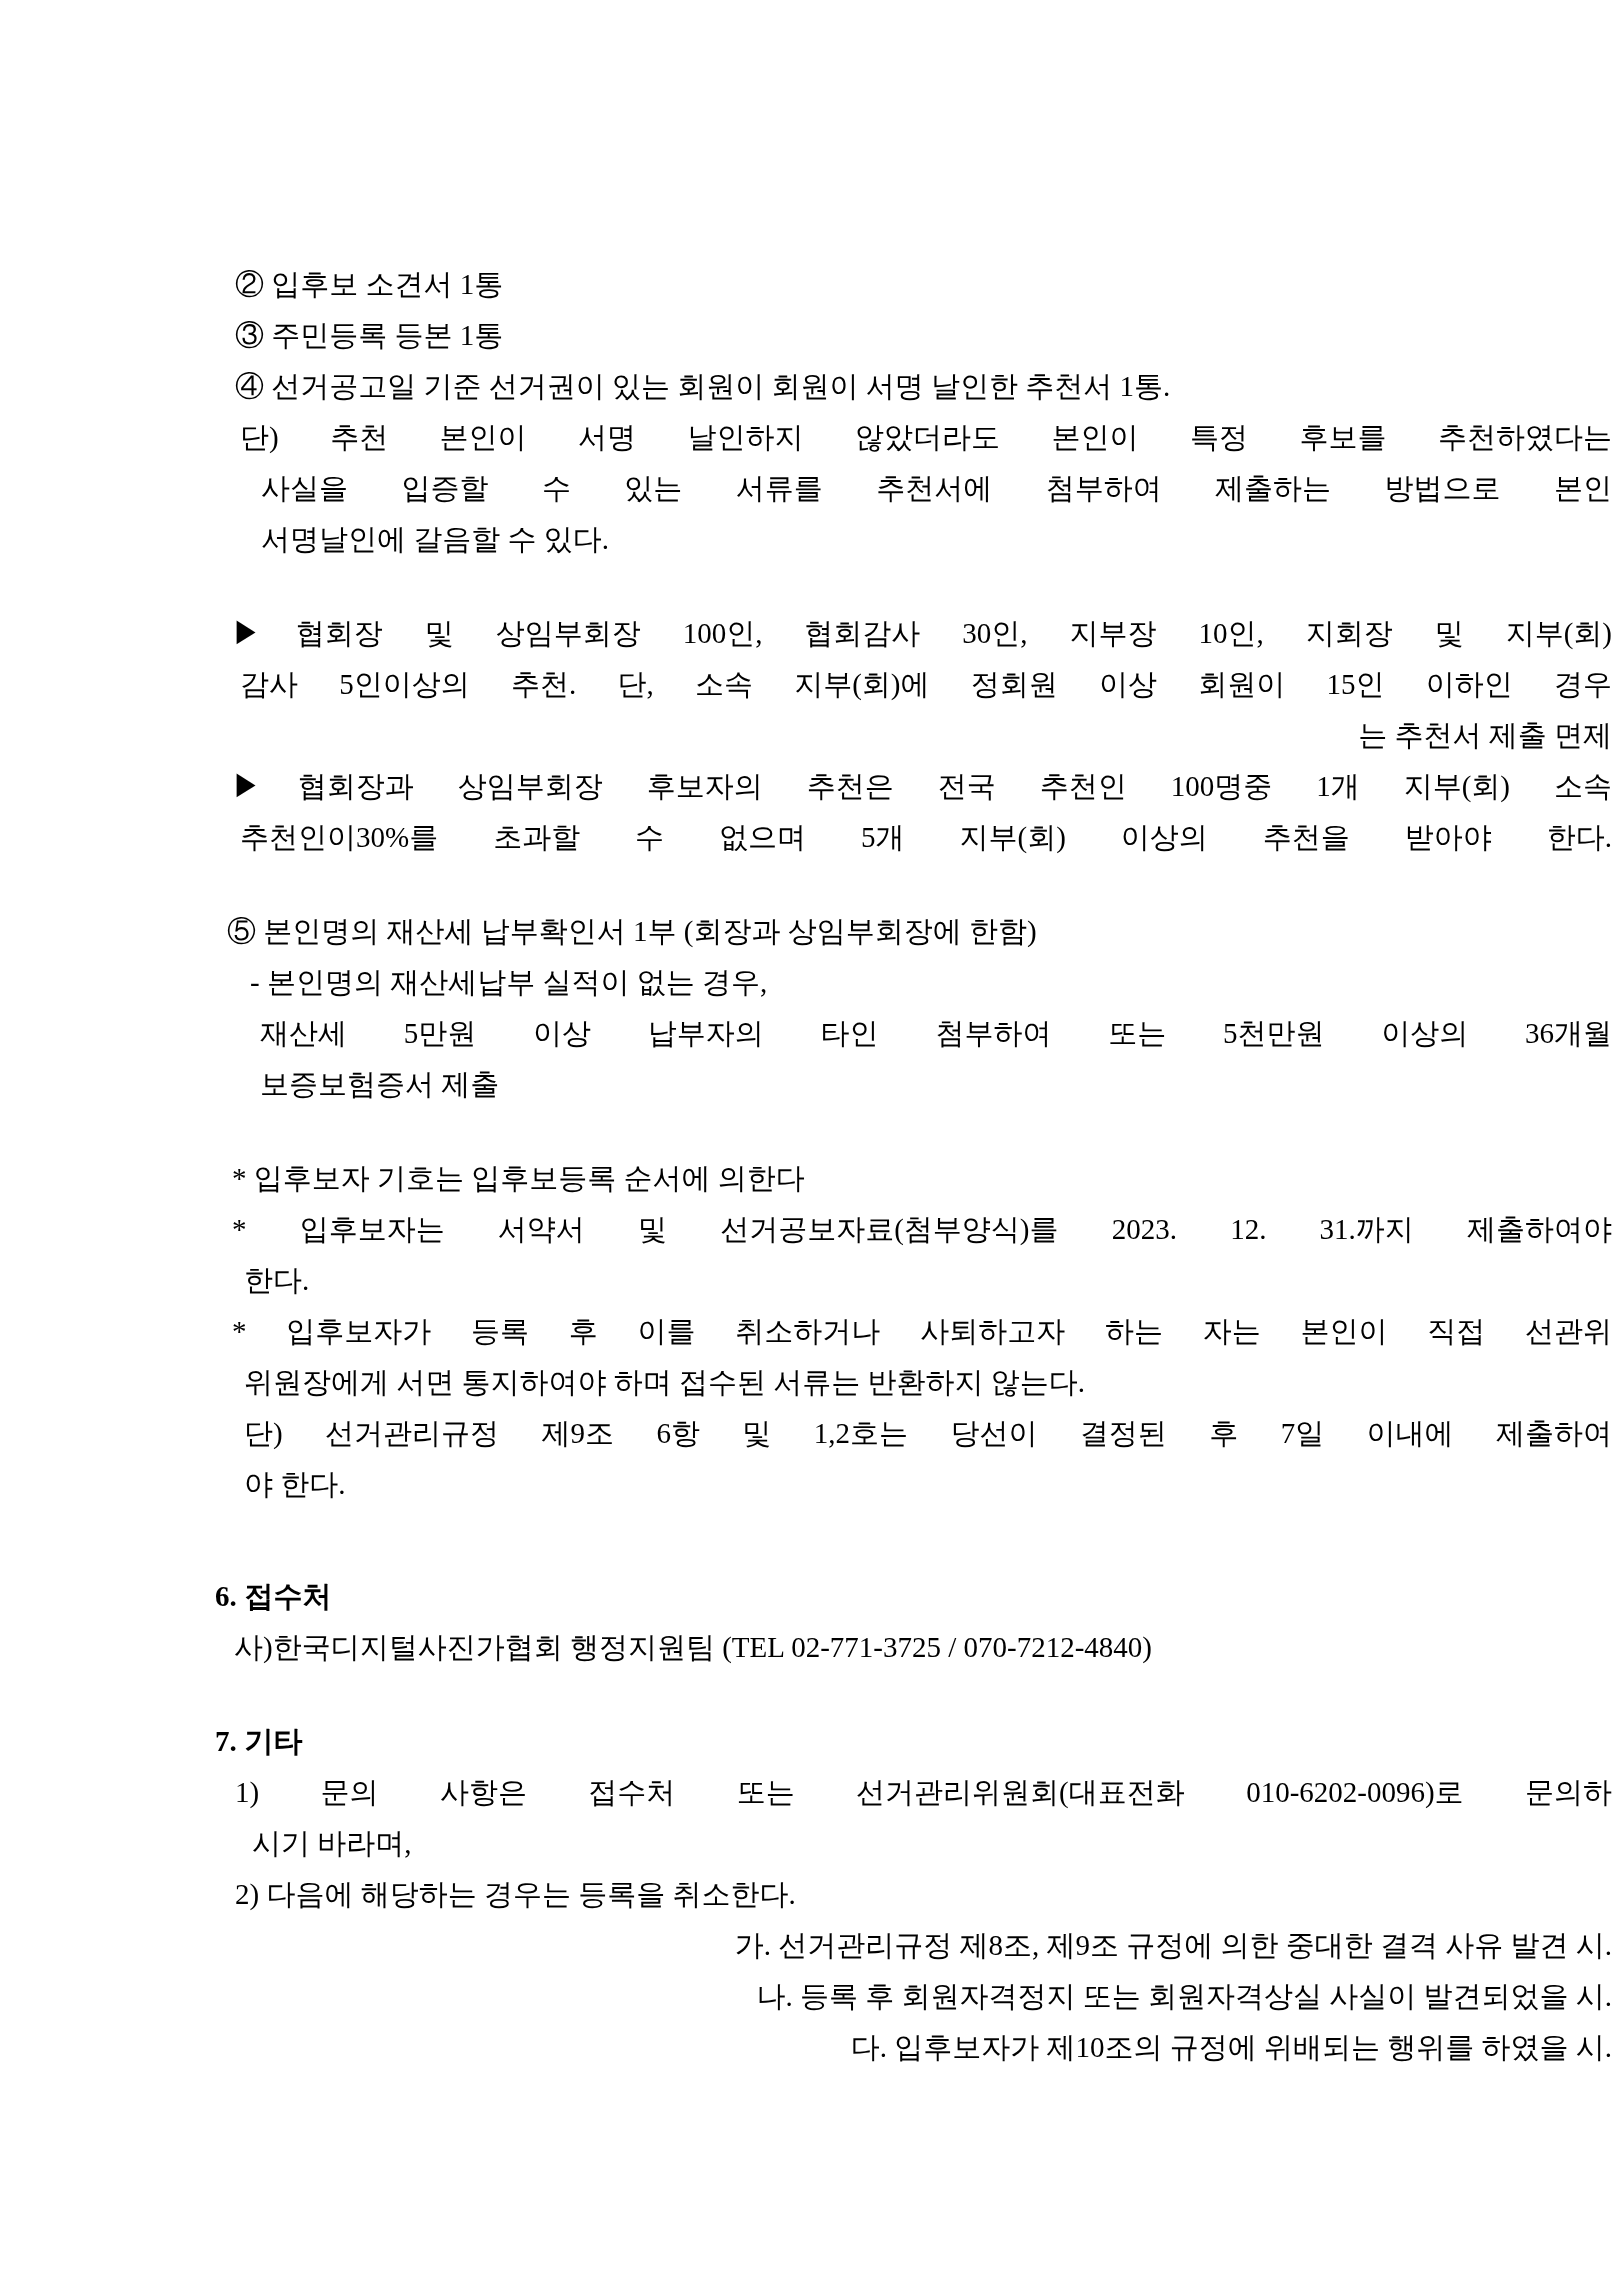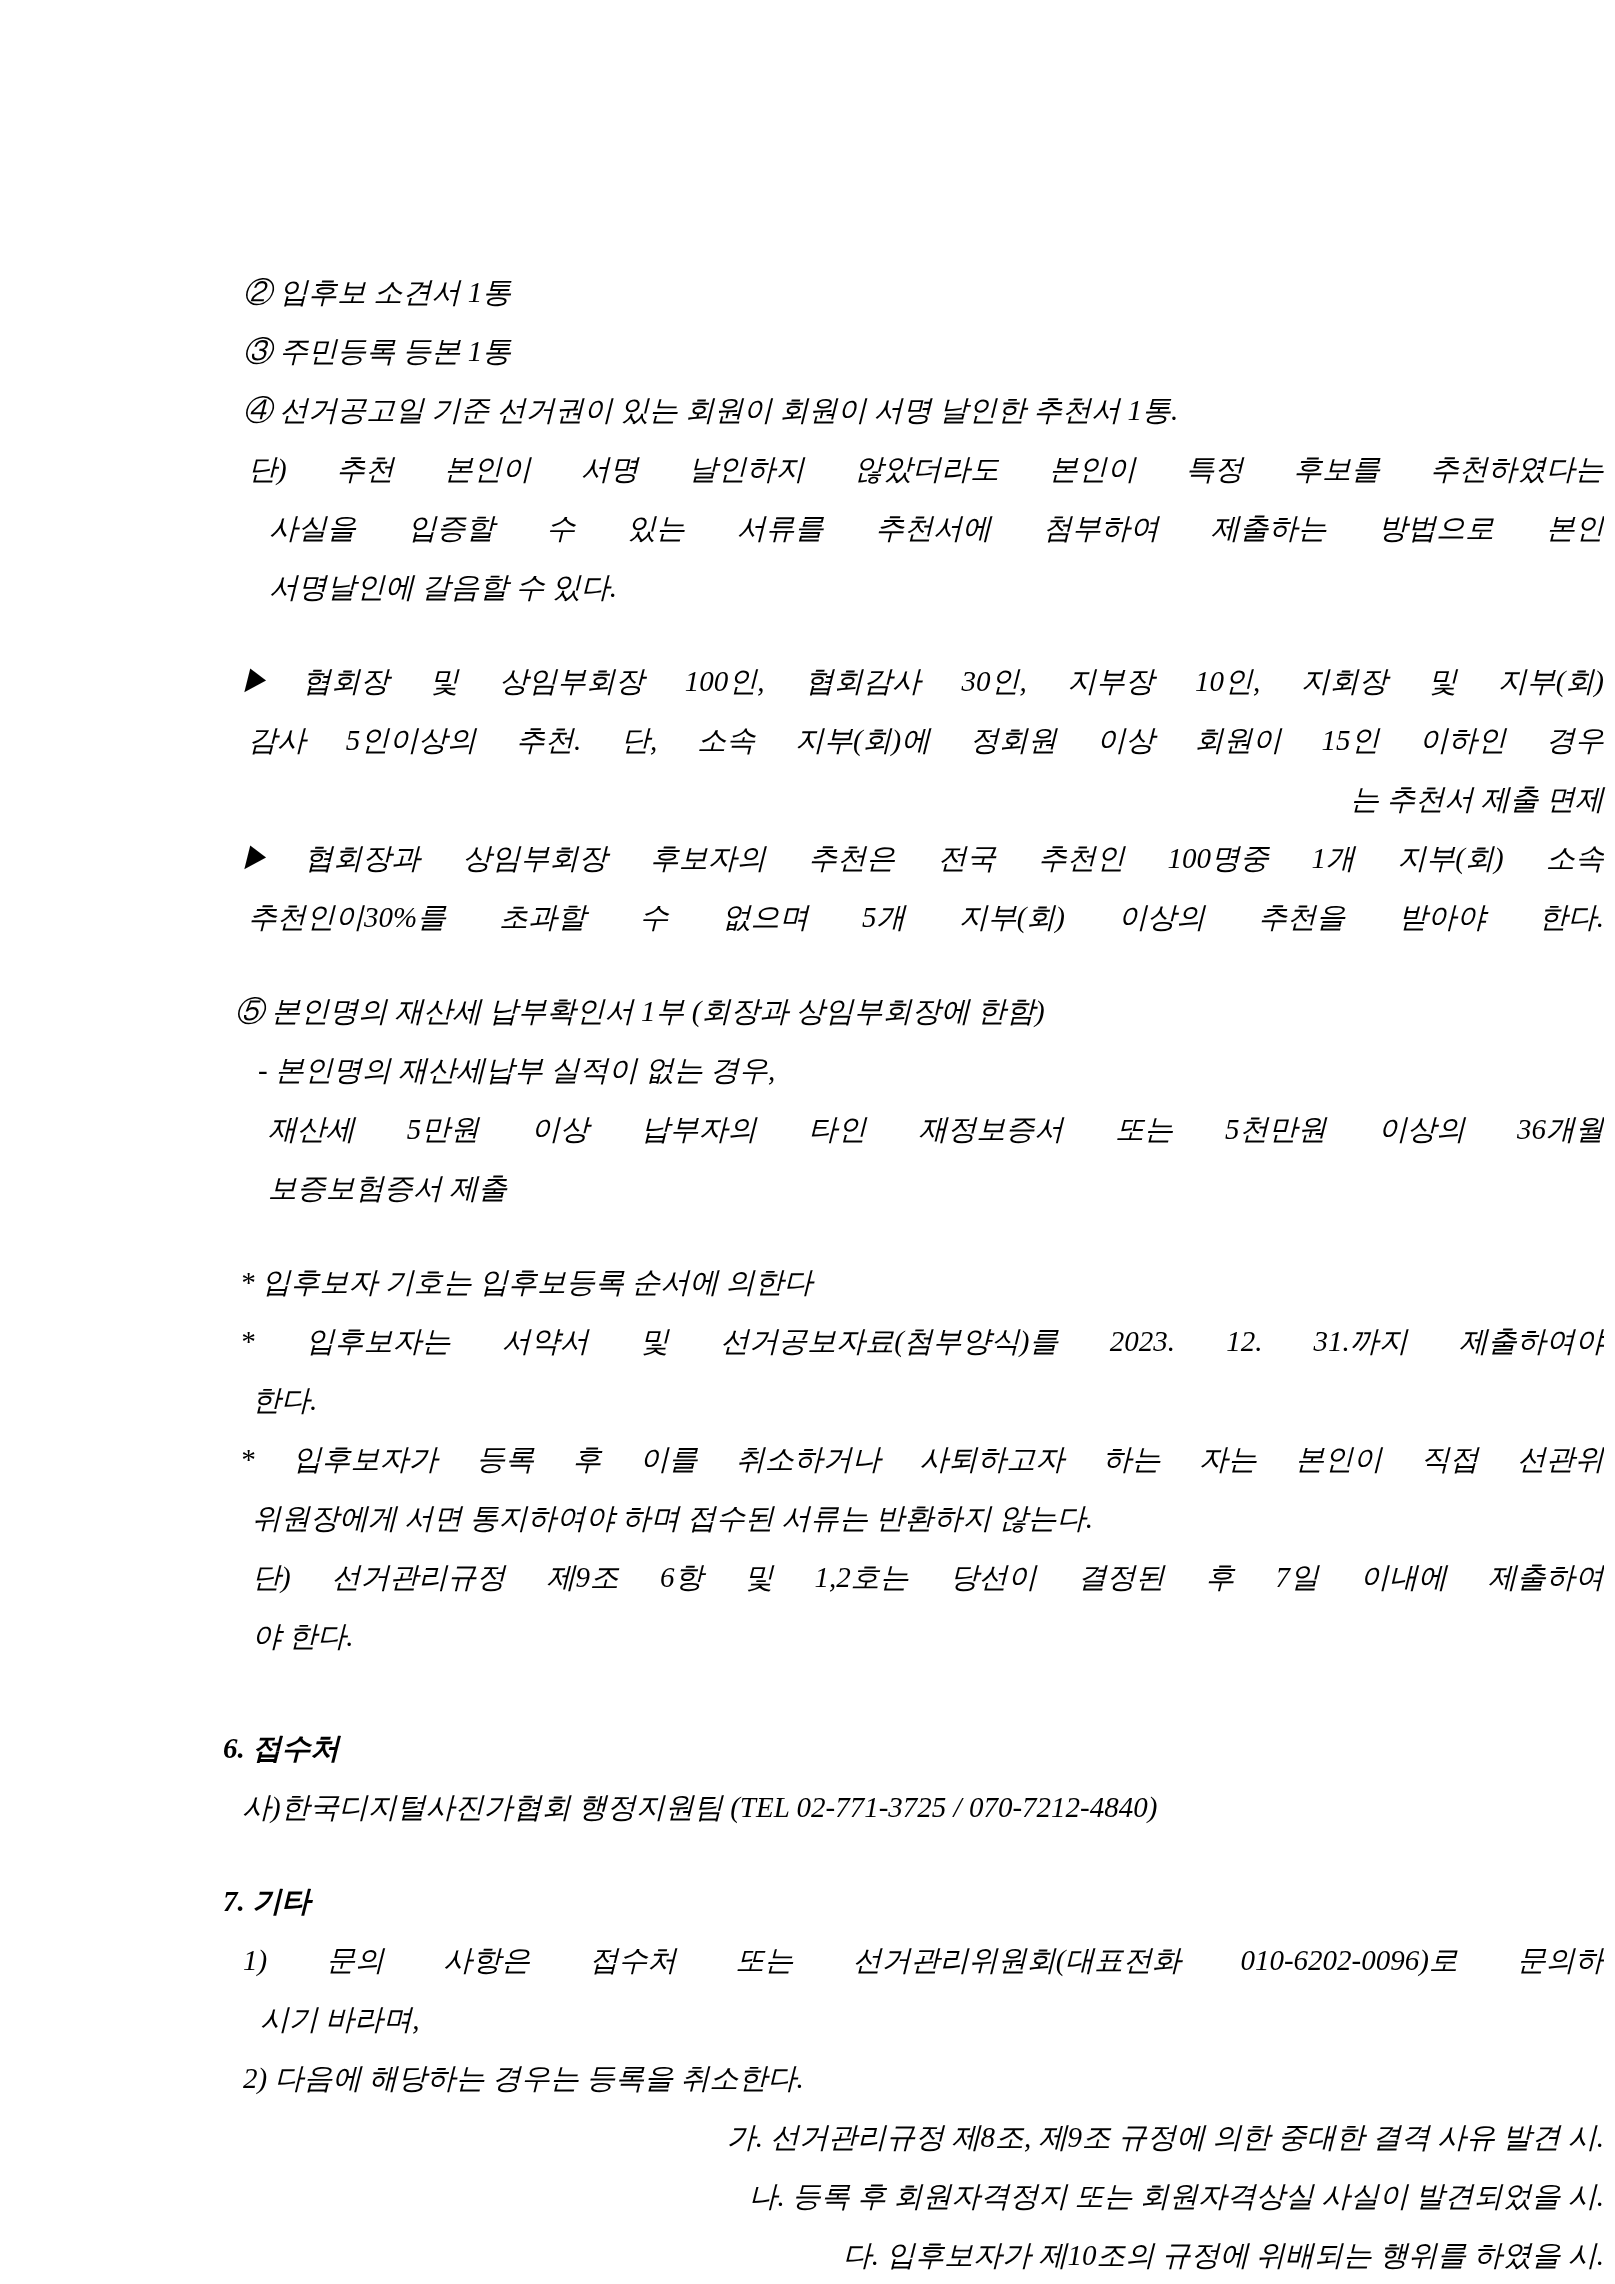--- a/index.html
+++ b/index.html
@@ -9,26 +9,25 @@
     height: 2284px;
     background: #ffffff;
     color: #000000;
     font-family: "Liberation Serif", serif;
     font-size: 29px;
     box-sizing: border-box;
     padding-top: 257px;
     overflow: hidden;
   }
   .ln {
-    margin: 12px;
+    margin: 4px;
     line-height: 47px;
     height: 47px;
     white-space: nowrap;
     box-sizing: border-box;
-    font-style: italic;
   }
   .fill {
     white-space: normal;
     text-align: justify;
     text-align-last: justify;
     overflow: hidden;
   }
   .gap    { margin-top: 47px; }
   .gap-lg { margin-top: 65px; }
 
@@ -70,21 +69,21 @@
     <p class="ln i-arr1 fill gap">▶협회장 및 상임부회장 100인, 협회감사 30인, 지부장 10인, 지회장 및 지부(회)</p>
     <p class="ln i-arr2 fill">감사 5인이상의 추천. 단, 소속 지부(회)에 정회원 이상 회원이 15인 이하인 경우</p>
     <p class="ln i-arr2">는 추천서 제출 면제</p>
     <p class="ln i-arr1 fill">▶협회장과 상임부회장 후보자의 추천은 전국 추천인 100명중 1개 지부(회) 소속</p>
     <p class="ln i-arr2 fill">추천인이30%를 초과할 수 없으며 5개 지부(회) 이상의 추천을 받아야 한다.</p>
   </section>
 
   <section>
     <p class="ln i-c5 gap">⑤ 본인명의 재산세 납부확인서 1부 (회장과 상임부회장에 한함)</p>
     <p class="ln i-dash1">- 본인명의 재산세납부 실적이 없는 경우,</p>
-    <p class="ln i-dash2 fill">재산세 5만원 이상 납부자의 타인 재정보증서 또는 5천만원 이상의 36개월</p>
+    <p class="ln i-dash2 fill">재산세 5만원 이상 납부자의 타인 첨부하여 또는 5천만원 이상의 36개월</p>
     <p class="ln i-dash2">보증보험증서 제출</p>
   </section>
 
   <section>
     <p class="ln i-star1 gap">* 입후보자 기호는 입후보등록 순서에 의한다</p>
     <p class="ln i-star1 fill">* 입후보자는 서약서 및 선거공보자료(첨부양식)를 2023. 12. 31.까지 제출하여야</p>
     <p class="ln i-star2">한다.</p>
     <p class="ln i-star1 fill">* 입후보자가 등록 후 이를 취소하거나 사퇴하고자 하는 자는 본인이 직접 선관위</p>
     <p class="ln i-star2">위원장에게 서면 통지하여야 하며 접수된 서류는 반환하지 않는다.</p>
     <p class="ln i-star2 fill">단) 선거관리규정 제9조 6항 및 1,2호는 당선이 결정된 후 7일 이내에 제출하여</p>

